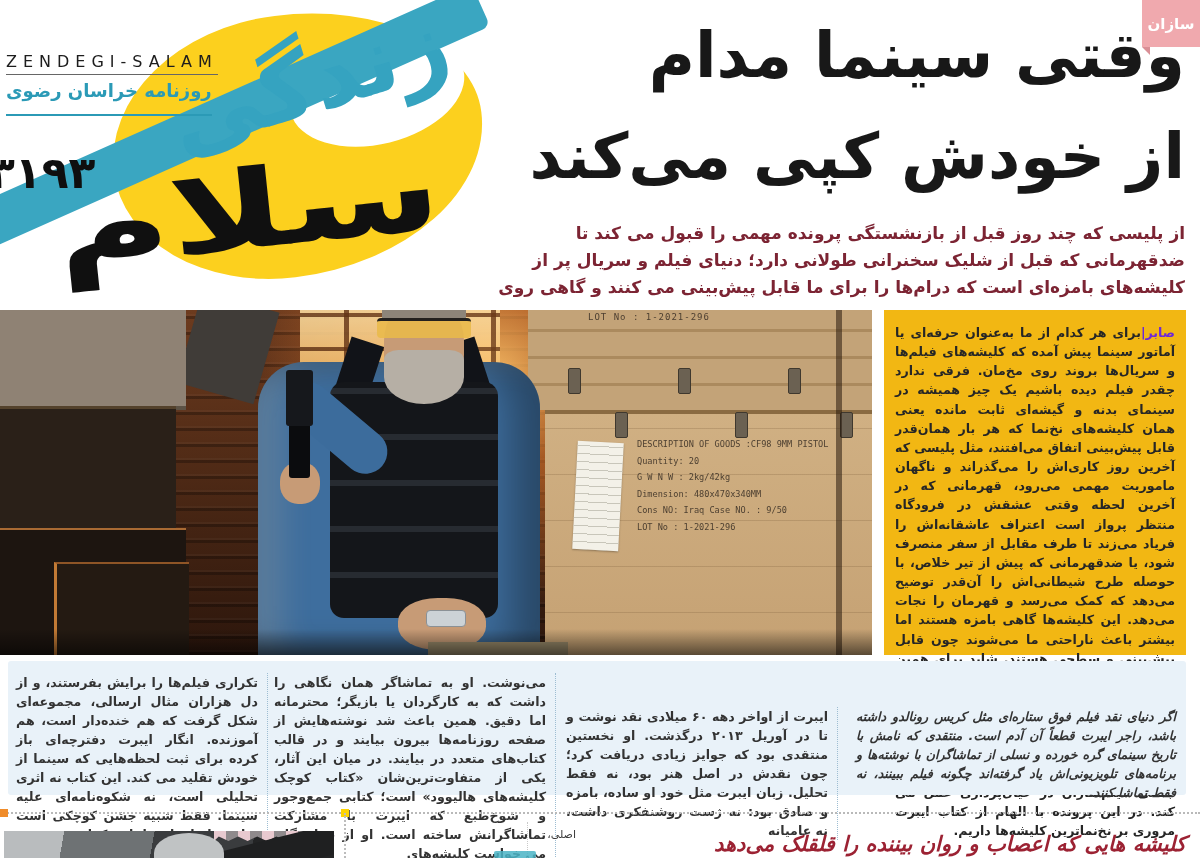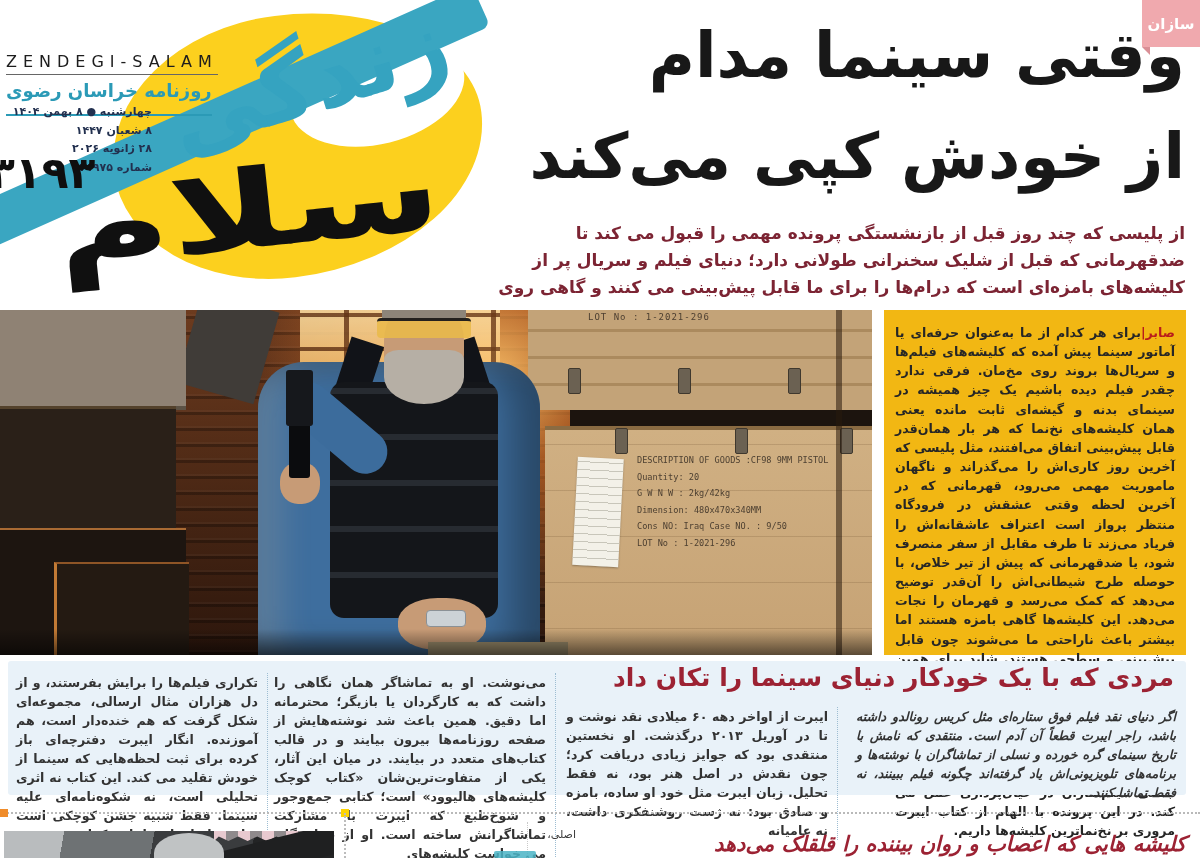--- a/index.html
+++ b/index.html
@@ -58,21 +58,21 @@
   .bx1{left:0;top:0;width:186px;height:96px;background:#8f8274;border-bottom:4px solid #5c5245;}
   .bx2{left:0;top:96px;width:176px;height:122px;background:#2a2018;border-top:3px solid #54422c;border-bottom:2px solid #070503;}
   .bx3{left:0;top:218px;width:186px;height:127px;background:#1d1510;border-top:2px solid #a96a33;}
   .bx4{left:54px;top:252px;width:132px;height:93px;background:#241a12;border-left:3px solid #c27a35;border-top:2px solid #8f5526;}
   .bx5{left:278px;top:232px;width:196px;height:113px;
     background:repeating-linear-gradient(0deg,#34200f 0 33px,#cb8037 33px 36px);opacity:.92;}
   .crate-upper{position:absolute;left:528px;top:0;width:344px;height:100px;
     background:repeating-linear-gradient(0deg,#c3a378 0 24px,#ab8a5e 24px 27px);}
   .crate-top-label{position:absolute;left:60px;top:2px;font-family:"DejaVu Sans Mono",monospace;
     font-size:9px;color:rgba(55,45,35,.85);letter-spacing:1px;}
-  .crate-main{position:absolute;left:545px;top:116px;width:327px;height:245px;
+  .crate-main{position:absolute;left:545px;top:100px;width:327px;height:245px;
     background:
       repeating-linear-gradient(0deg, rgba(120,90,55,.25) 0 1px, transparent 1px 46px),
       linear-gradient(180deg,#d0b083,#c5a173);
     border-top:4px solid #8a6b42;}
   .stencil{position:absolute;left:92px;top:22px;width:220px;font-family:"DejaVu Sans Mono",monospace;
     font-size:8.6px;line-height:16.5px;color:rgba(58,48,38,.88);text-align:left;white-space:nowrap;}
   .paper-label{position:absolute;left:30px;top:28px;width:46px;height:108px;background:#f3f1e8;
     transform:rotate(3deg);box-shadow:0 1px 2px rgba(0,0,0,.3);
     background-image:repeating-linear-gradient(0deg,transparent 0 7px,#c8c6ba 7px 8px);}
   .clasp{position:absolute;width:11px;height:24px;background:#6b6152;border:1px solid #3f382e;border-radius:2px;}
@@ -95,21 +95,21 @@
   .gun:before{content:"";position:absolute;left:-3px;top:0;width:27px;height:56px;background:#16181c;border-radius:3px;}
   .hand-gun{position:absolute;left:280px;top:152px;width:40px;height:42px;background:#c79b76;border-radius:45%;}
   .hands-lap{position:absolute;left:398px;top:288px;width:88px;height:52px;background:#c79b76;border-radius:45%;}
   .watch{position:absolute;left:426px;top:300px;width:38px;height:15px;background:#ccd2d6;border-radius:4px;border:1px solid #8b9196;}
   .legs{position:absolute;left:428px;top:332px;width:140px;height:13px;background:#9a8b6b;}
 
   
   .yellow-col{position:absolute;left:884px;top:310px;width:302px;height:345px;background:#f2b713;
     box-sizing:border-box;padding:13px 11px;direction:rtl;}
   .yellow-col p{margin:0;font-size:12.6px;line-height:19.15px;color:#262626;text-align:justify;font-weight:bold;}
-  .byline{color:#b91c1c;font-weight:bold;}
+  .byline{color:#6d28d9;font-weight:bold;}
 
   
   .blue-box{position:absolute;left:8px;top:661px;width:1178px;height:134px;background:#e9f2f9;border-radius:3px;}
   .a2-headline{position:absolute;right:12px;top:2px;font-size:25px;font-weight:bold;color:#9c2233;direction:rtl;}
   .a2col{position:absolute;direction:rtl;text-align:justify;font-size:12.6px;line-height:19px;color:#333;font-weight:bold;}
   .a2c1{right:10px;top:46px;width:320px;font-style:italic;}
   .a2c2{right:348px;top:46px;width:262px;border-right:1px dotted #9dbdd2;padding-right:9px;}
   .a2c3{right:630px;top:12px;width:272px;border-right:1px dotted #9dbdd2;padding-right:9px;}
   .a2c4{right:918px;top:12px;width:242px;border-right:1px dotted #9dbdd2;padding-right:9px;}
 
@@ -142,26 +142,20 @@
 
   <div class="logo">
     <div class="blob-yellow"></div>
     <div class="blob-white"></div>
     <div class="swoosh"></div>
     <div class="logo-zendegi fa">زندگی</div>
     <div class="logo-salam fa">سلام</div>
   </div>
   <div class="latin-title">ZENDEGI-SALAM</div>
   <div class="paper-name fa">روزنامه خراسان رضوی</div>
-  <div class="date-block">
-    <div class="fa">چهارشنبه ● ۸ بهمن ۱۴۰۴</div>
-    <div class="fa">۸ شعبان ۱۴۴۷</div>
-    <div class="fa">۲۸ ژانویه ۲۰۲۶</div>
-    <div class="fa">شماره ۲۱۹۷۵</div>
-  </div>
   <div class="big-number fa">۳۱۹۳</div>
 
   <div class="headline">
     <span class="l1 fa">وقتی سینما مدام</span>
     <span class="l2 fa">از خودش کپی می‌کند</span>
   </div>
   <div class="subhead fa">از پلیسی که چند روز قبل از بازنشستگی پرونده مهمی را قبول می کند تا ضدقهرمانی که قبل از شلیک سخنرانی طولانی دارد؛ دنیای فیلم و سریال پر از کلیشه‌های بامزه‌ای است که درام‌ها را برای ما قابل پیش‌بینی می کنند و گاهی روی مخ هستند</div>
 
   <div class="photo">
     <div class="ph-bricks"></div>
@@ -210,21 +204,20 @@
     <div class="watch"></div>
     <div class="legs"></div>
     <div class="ph-floor"></div>
   </div>
 
   <div class="yellow-col">
     <p><span class="byline">صابر|</span><span>برای هر کدام از ما به‌عنوان حرفه‌ای یا آماتور سینما پیش آمده که کلیشه‌های فیلم‌ها و سریال‌ها بروند روی مخ‌مان. فرقی ندارد چقدر فیلم دیده باشیم یک چیز همیشه در سینمای بدنه و گیشه‌ای ثابت مانده یعنی همان کلیشه‌های نخ‌نما که هر بار همان‌قدر قابل پیش‌بینی اتفاق می‌افتند، مثل پلیسی که آخرین روز کاری‌اش را می‌گذراند و ناگهان ماموریت مهمی می‌رود، قهرمانی که در آخرین لحظه وقتی عشقش در فرودگاه منتظر پرواز است اعتراف عاشقانه‌اش را فریاد می‌زند تا طرف مقابل از سفر منصرف شود، یا ضدقهرمانی که پیش از تیر خلاص، با حوصله طرح شیطانی‌اش را آن‌قدر توضیح می‌دهد که کمک می‌رسد و قهرمان را نجات می‌دهد. این کلیشه‌ها گاهی بامزه هستند اما بیشتر باعث ناراحتی ما می‌شوند چون قابل پیش‌بینی و سطحی هستند. شاید برای همین است که راجر ایبرت، منتقد افسانه‌ای هالیوود، تصمیم گرفت همه این موتیف‌ها و موقعیت‌های مضحک را با کمک تماشاگران و علاقه‌مندان گردآوری کند. نتیجه کتابی کوچک، گزنده و پرخنده با عنوان «کلیشه‌های هالیوود» که مثل آینه‌ای برای دیدنِ تنبلی جمعی فیلم‌سازان در خیال‌پردازی عمل می کند. در این پرونده با الهام از کتاب ایبرت مروری بر نخ‌نماترین کلیشه‌ها داریم.</span></p>
   </div>
 
   <div class="blue-box">
-    <div class="a2-headline fa">مردی که با یک خودکار دنیای سینما را تکان داد</div>
     <div class="a2col a2c1 fa">اگر دنیای نقد فیلم فوق ستاره‌ای مثل کریس رونالدو داشته باشد، راجر ایبرت قطعاً آن آدم است. منتقدی که نامش با تاریخ سینمای گره خورده و نسلی از تماشاگران با نوشته‌ها و برنامه‌های تلویزیونی‌اش یاد گرفته‌اند چگونه فیلم ببینند، نه فقط تماشا کنند.</div>
     <div class="a2col a2c2 fa">ایبرت از اواخر دهه ۶۰ میلادی نقد نوشت و تا در آوریل ۲۰۱۳ درگذشت. او نخستین منتقدی بود که جوایز زیادی دریافت کرد؛ چون نقدش در اصل هنر بود، نه فقط تحلیل. زبان ایبرت مثل خود او ساده، بامزه و صادق بود: نه ژست روشنفکری داشت، نه عامیانه</div>
     <div class="a2col a2c3 fa">می‌نوشت. او به تماشاگر همان نگاهی را داشت که به کارگردان یا بازیگر؛ محترمانه اما دقیق. همین باعث شد نوشته‌هایش از صفحه روزنامه‌ها بیرون بیایند و در قالب کتاب‌های متعدد در بیایند. در میان این آثار، یکی از متفاوت‌ترین‌شان «کتاب کوچک کلیشه‌های هالیوود» است؛ کتابی جمع‌وجور و شوخ‌طبع که ایبرت با مشارکت تماشاگرانش ساخته است. او از خوانندگان می خواست کلیشه‌های</div>
     <div class="a2col a2c4 fa">تکراری فیلم‌ها را برایش بفرستند، و از دل هزاران مثال ارسالی، مجموعه‌ای شکل گرفت که هم خنده‌دار است، هم آموزنده. انگار ایبرت دفترچه‌ای باز کرده برای ثبت لحظه‌هایی که سینما از خودش تقلید می کند. این کتاب نه اثری تحلیلی است، نه شکوه‌نامه‌ای علیه سینما. فقط شبیه جشن کوچکی است برای تماشای اشتباهات تکراری.</div>
   </div>
 
   <div class="rule-dotted"></div>
   <div class="marker m1"></div>
   <div class="marker m2"></div>
   <div class="vline1"></div>

